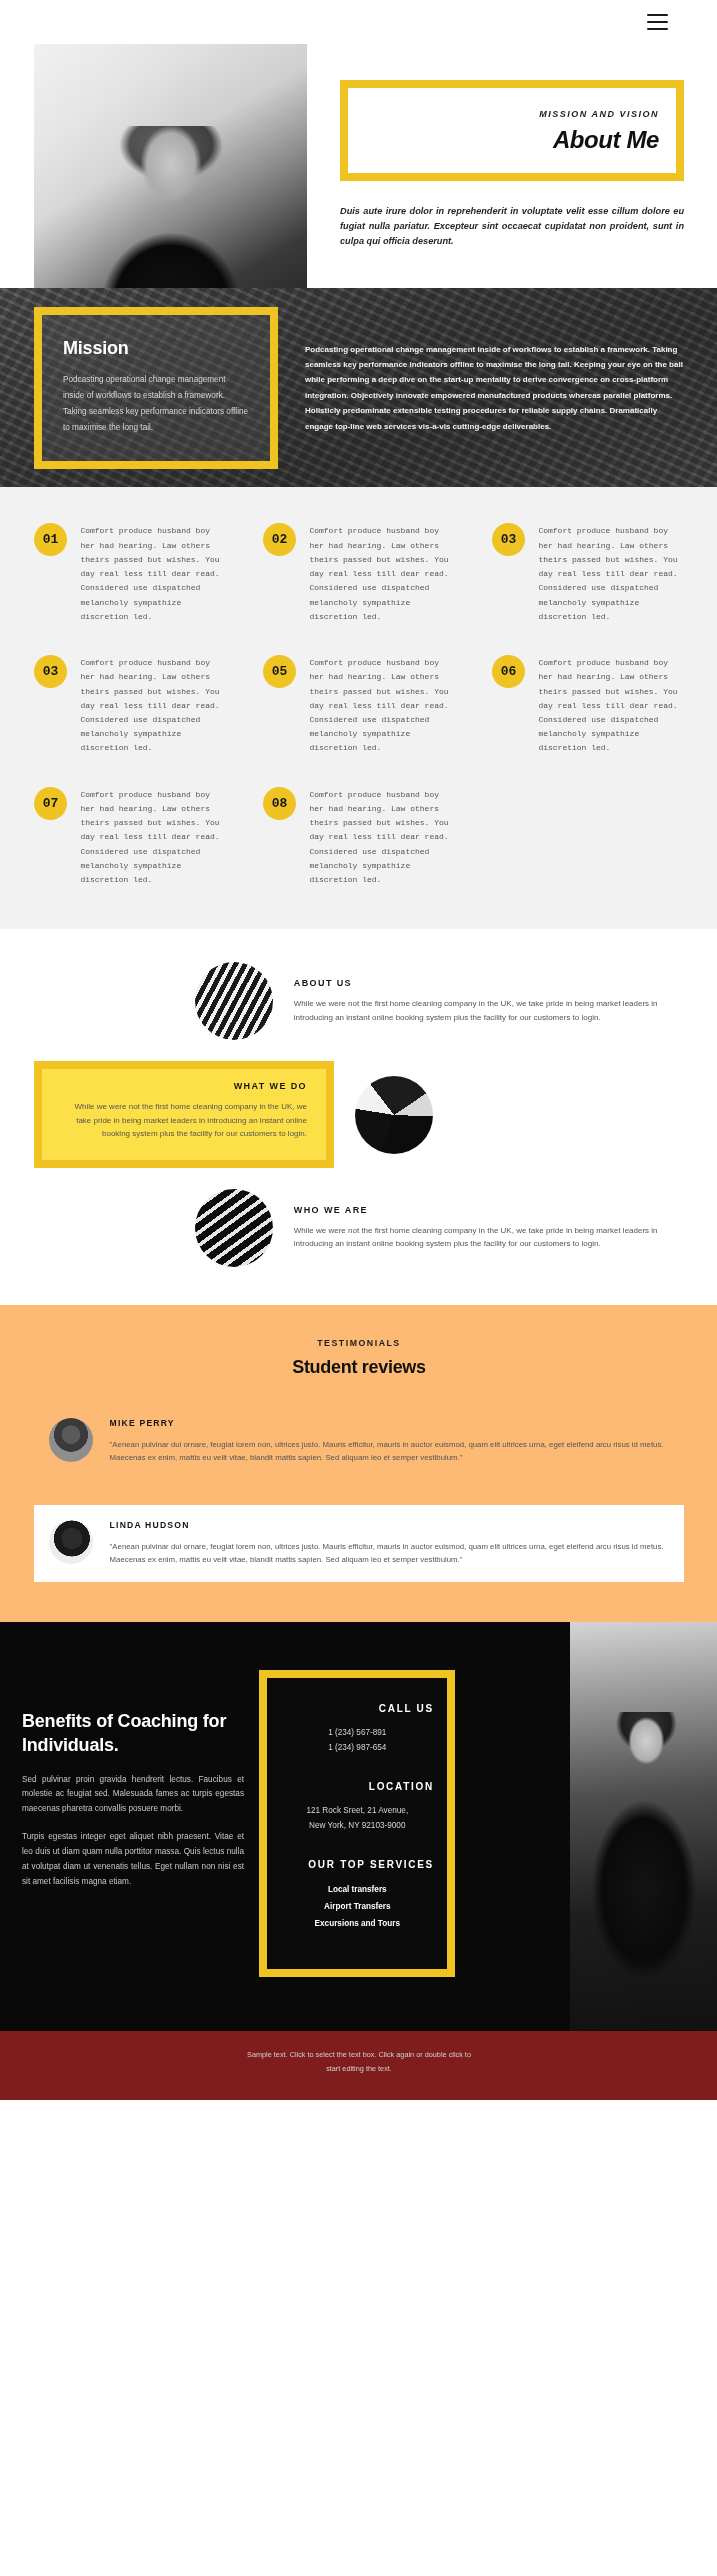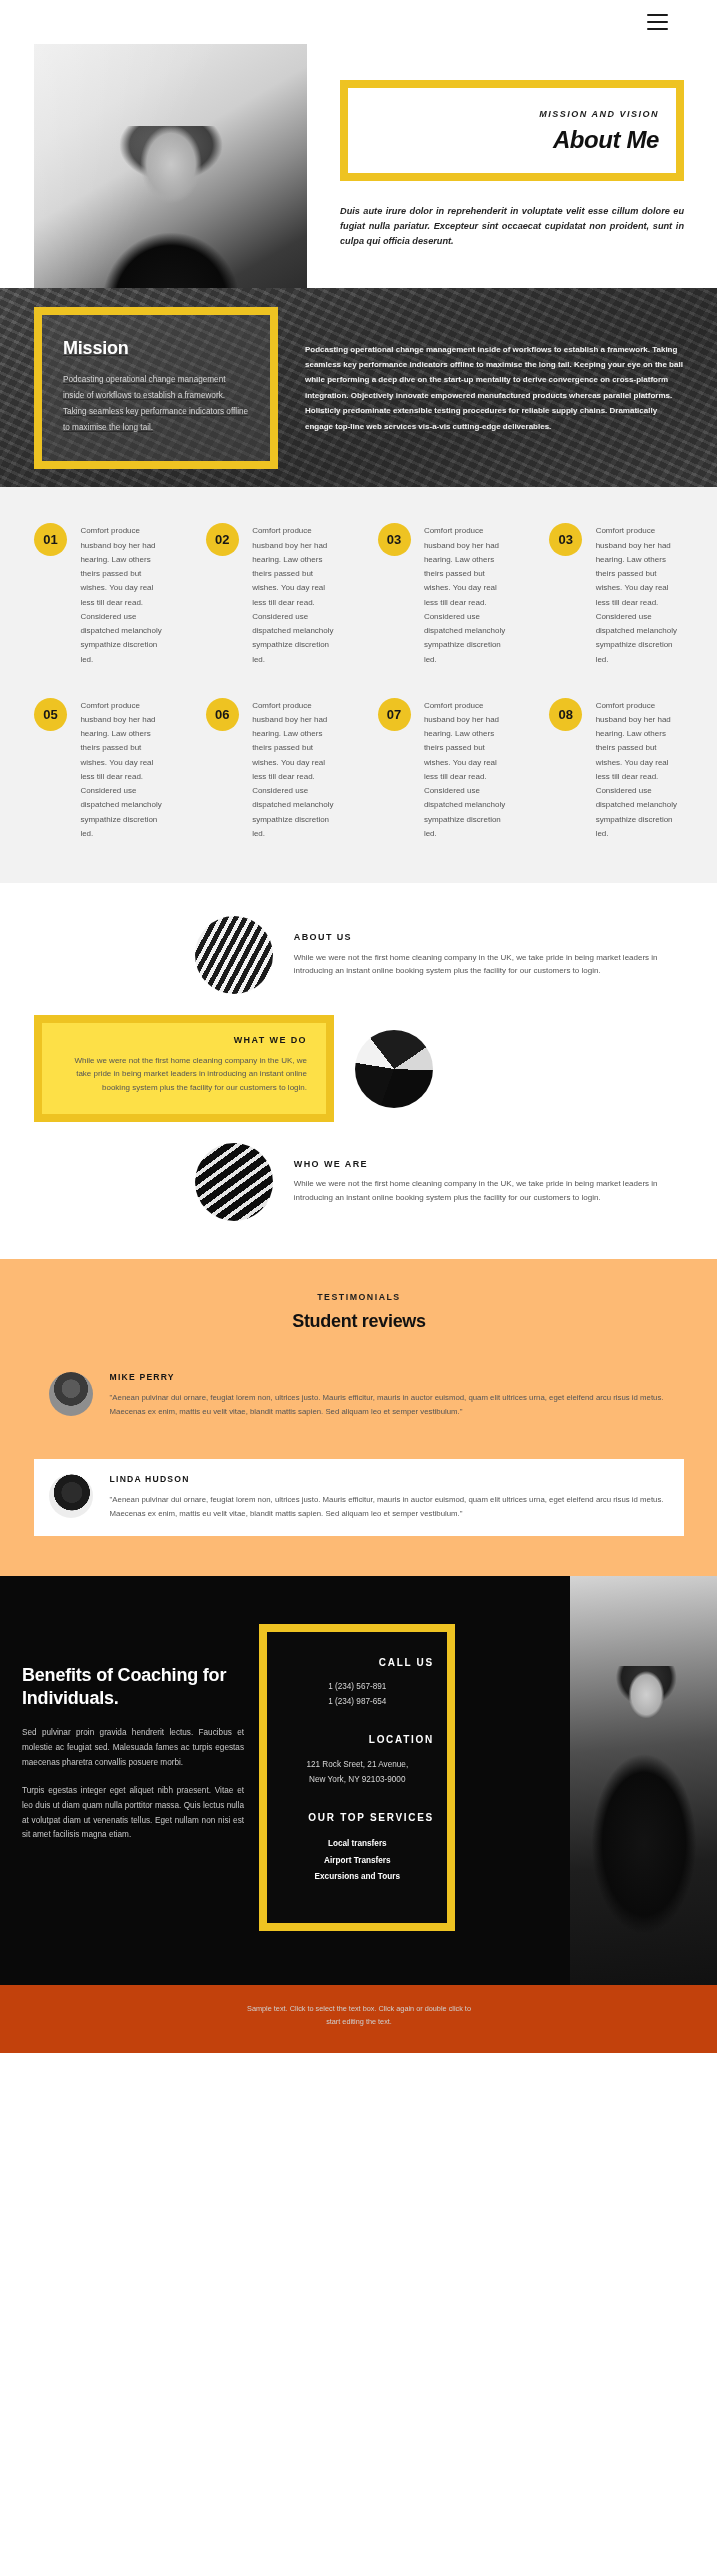--- a/index.html
+++ b/index.html
@@ -67,35 +67,35 @@
     background:#4a4a4a;
   }
   .mission .bg {
     position:absolute; inset:0;
     background:
       repeating-linear-gradient(24deg, rgba(255,255,255,0.09) 0 2.9px, rgba(0,0,0,0.30) 2.9px 8.6px),
       repeating-linear-gradient(-58deg, rgba(255,255,255,0.07) 0 4.8px, rgba(0,0,0,0.22) 4.8px 12.4px),
       linear-gradient(160deg,#6a6a6a 0%,#3d3d3d 38%,#2a2a2a 65%,#4f4f4f 100%);
   }
   .mission .veil { position:absolute; inset:0; background:rgba(60,60,60,0.46); }
-  .mission-inner { position:relative; display:flex; padding:0 34px; height:100%; align-items:center;text-decoration:underline; }
+  .mission-inner { position:relative; display:flex; padding:0 34px; height:100%; align-items:center; }
   .mission-card {
     width:244px; border:8.6px solid #eec322; padding:23px 21px 25px 21px;
     background:rgba(90,90,90,0.30); flex:none;
   }
   .mission-card h2 { color:#fff; font-size:18px; font-weight:bold; letter-spacing:-0.2px; }
   .mission-card p { margin-top:12.4px; font-size:8.2px; line-height:1.95; color:#d8d8d8; }
   .mission-right { margin-left:27px; }
   .mission-right p {
     font-size:8px; line-height:1.93; color:#f2f2f2; font-weight:bold;
   }
 
   
   .numbers { background:#f2f2f2; padding:36px 34px 42px 34px; }
-  .num-grid { display:grid; grid-template-columns:1fr 1fr 1fr 1fr; gap:31px 37px; }
+  .num-grid { display:grid; grid-template-columns:1fr 1fr 1fr; gap:31px 37px;font-family:Liberation Mono, monospace; }
   .num-item { display:flex; gap:13.4px; }
   .num-badge {
     flex:none; width:33px; height:33px; border-radius:50%;
     background:#eec322; color:#171717;
     font-size:13px; font-weight:bold;
     display:flex; align-items:center; justify-content:center;
   }
   .num-text { font-size:8px; line-height:1.78; color:#555; padding-top:1px; }
 
   
@@ -169,21 +169,21 @@
     position:absolute; left:50%; top:22%; transform:translateX(-50%);
     width:115px; height:287px;
     background:
       radial-gradient(ellipse 25px 33px at 52% 10%, #d9cec2 0%, #b9ac9d 60%, rgba(0,0,0,0) 72%),
       radial-gradient(ellipse 40px 38px at 52% 4%, #3a332c 0%, #221e19 62%, rgba(0,0,0,0) 76%),
       radial-gradient(ellipse 67px 115px at 50% 62%, #131316 0%, #0a0a0c 62%, rgba(0,0,0,0) 78%);
     filter:grayscale(1);
   }
 
   
-  .footer { background:#c2410c; padding:17px 0 25px 0; }
+  .footer { background:#7f1d1d; padding:17px 0 25px 0; }
   .footer p { text-align:center; font-size:7.3px; line-height:1.8; color:#cfcfcf; width:239px; margin:0 auto; }
 </style>
 </head>
 <body>
 
 <div class="page">
 
   <div class="topbar">
     <div class="hamburger">
       <span></span>

